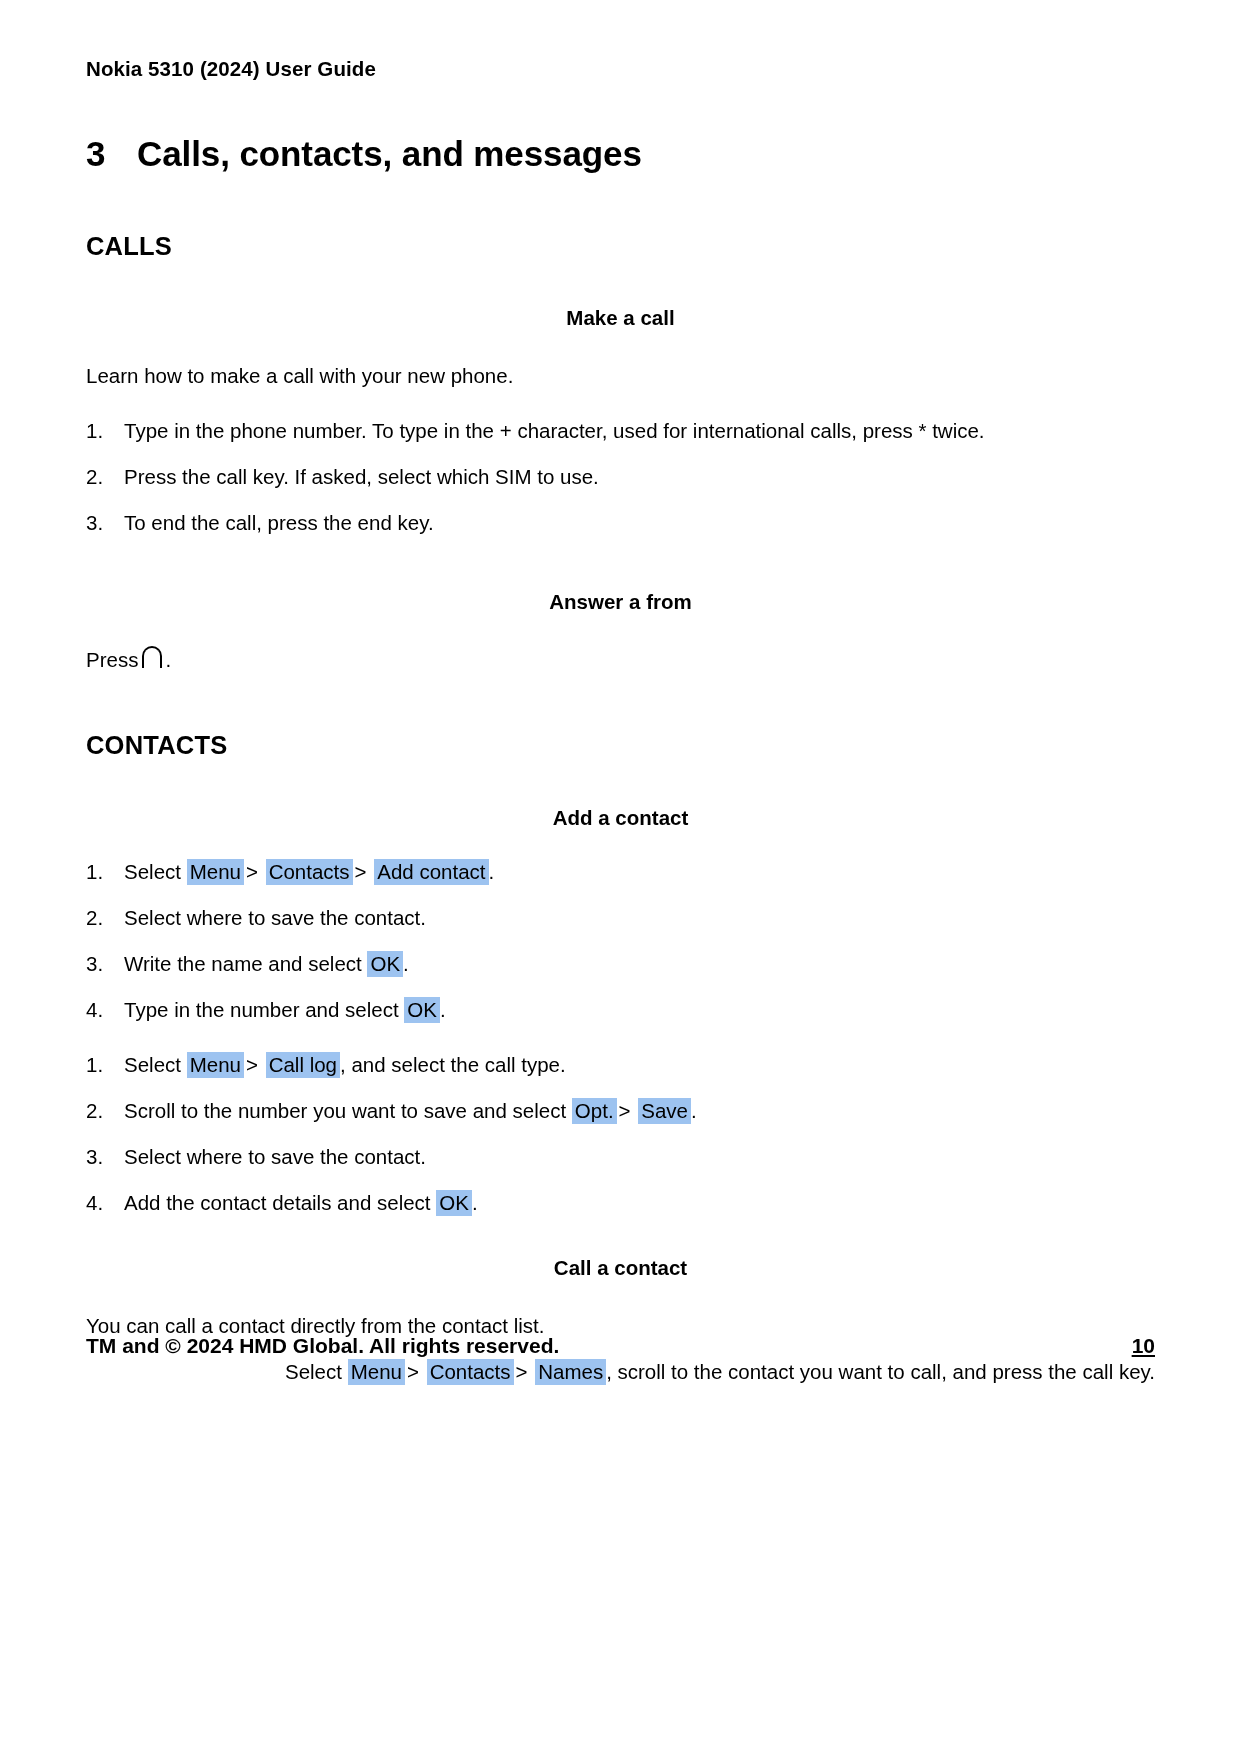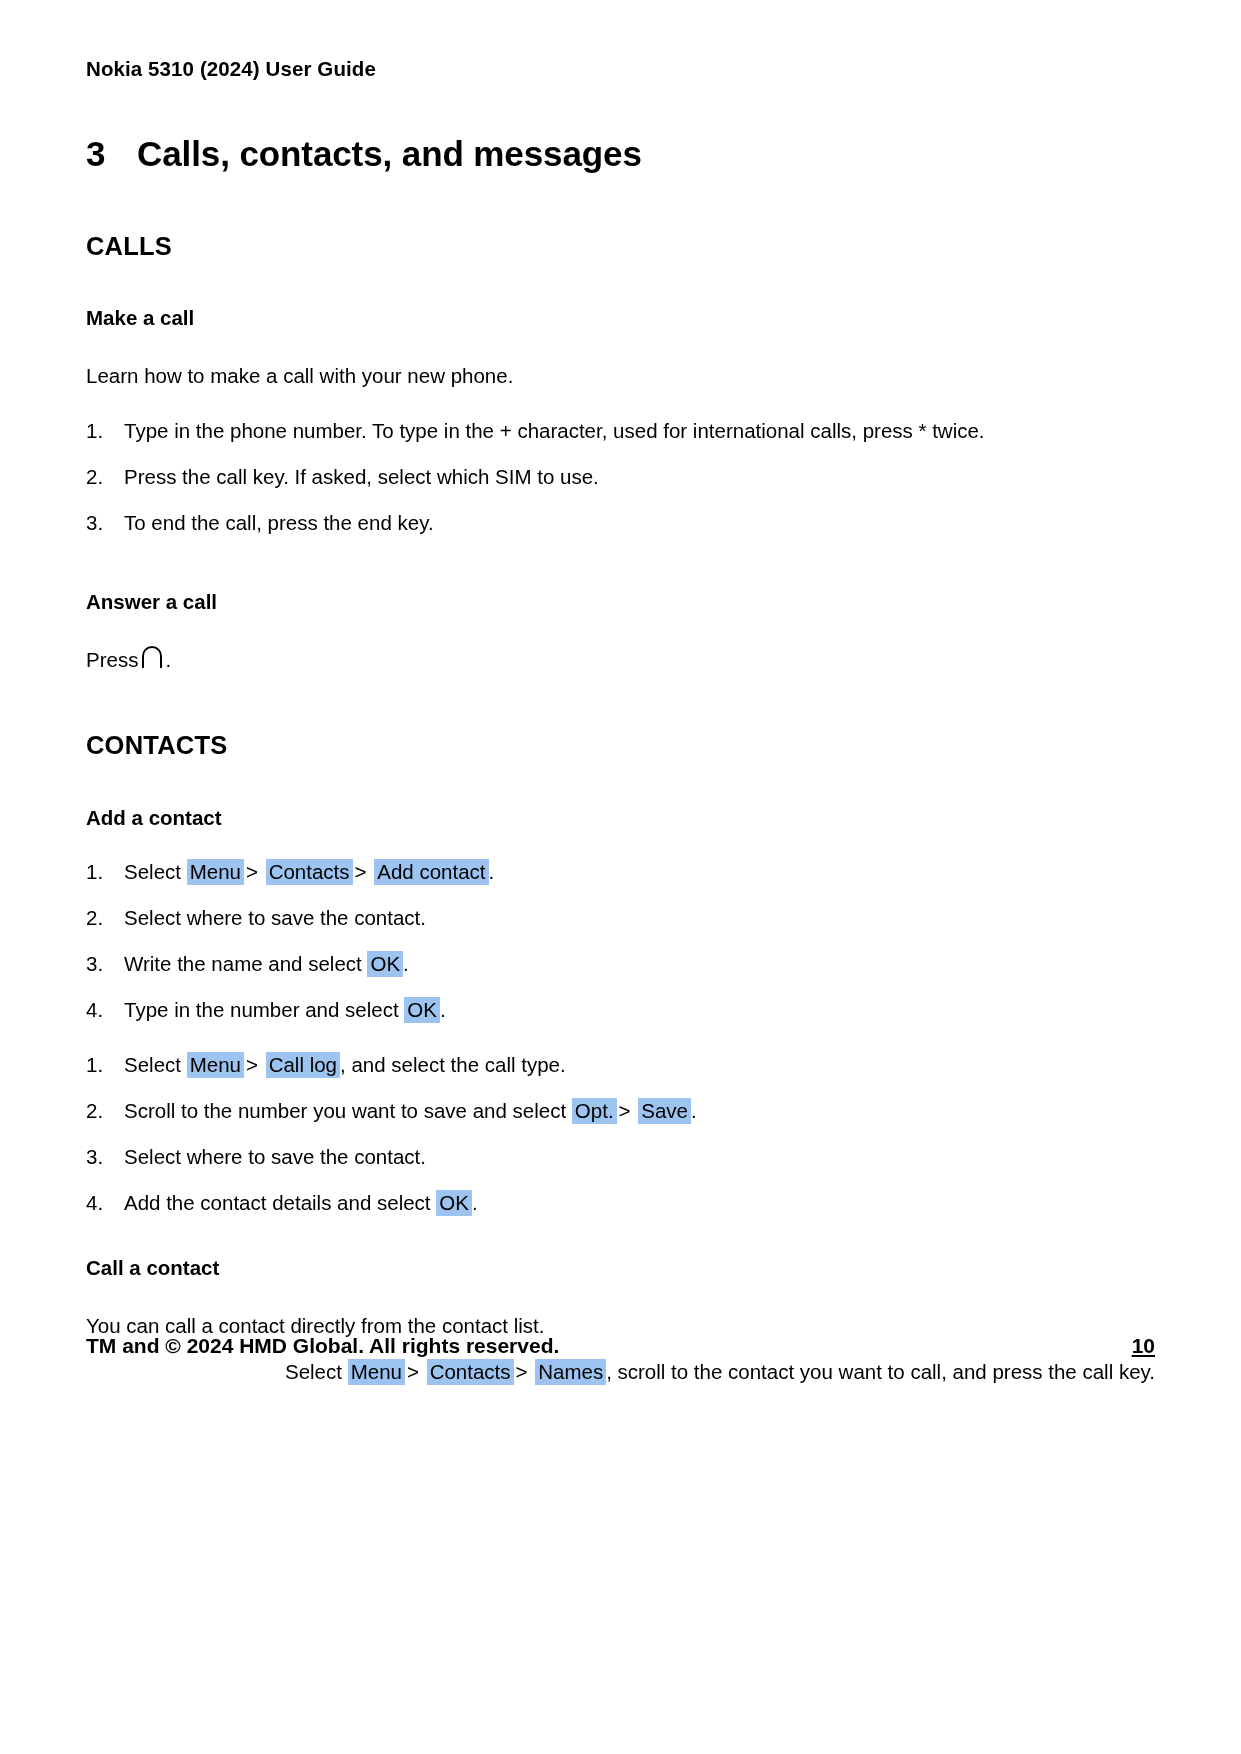--- a/index.html
+++ b/index.html
@@ -46,20 +46,21 @@
     font-weight: bold;
     margin: 56px 0 0 0;
     letter-spacing: 0.2px;
     line-height: 1.2;
   }
   .sub-heading {
     font-size: 20.5px;
     font-weight: bold;
     margin: 44px 0 0 0;
     line-height: 1.25;
+    text-align: center;
   }
   p.body-text {
     font-size: 20.5px;
     margin: 31px 0 0 0;
     line-height: 1.38;
   }
   ol.steps {
     margin: 26px 0 0 0;
     padding: 0;
     list-style: none;
@@ -149,21 +150,21 @@
     <li>
       <span class="marker">2.</span>
       <span>Press the call key. If asked, select which SIM to use.</span>
     </li>
     <li>
       <span class="marker">3.</span>
       <span>To end the call, press the end key.</span>
     </li>
   </ol>
 
-  <h3 class="sub-heading" style="margin-top:52px;">Answer a call</h3>
+  <h3 class="sub-heading" style="margin-top:52px;">Answer a from</h3>
 
   <p class="body-text"><span>Press</span><span class="callkey"></span><span>.</span></p>
 
   <h2 class="section-heading" style="margin-top:56px;">CONTACTS</h2>
 
   <h3 class="sub-heading">Add a contact</h3>
 
   <ol class="steps" style="margin-top:26px;">
     <li>
       <span class="marker">1.</span><span>Select</span>

